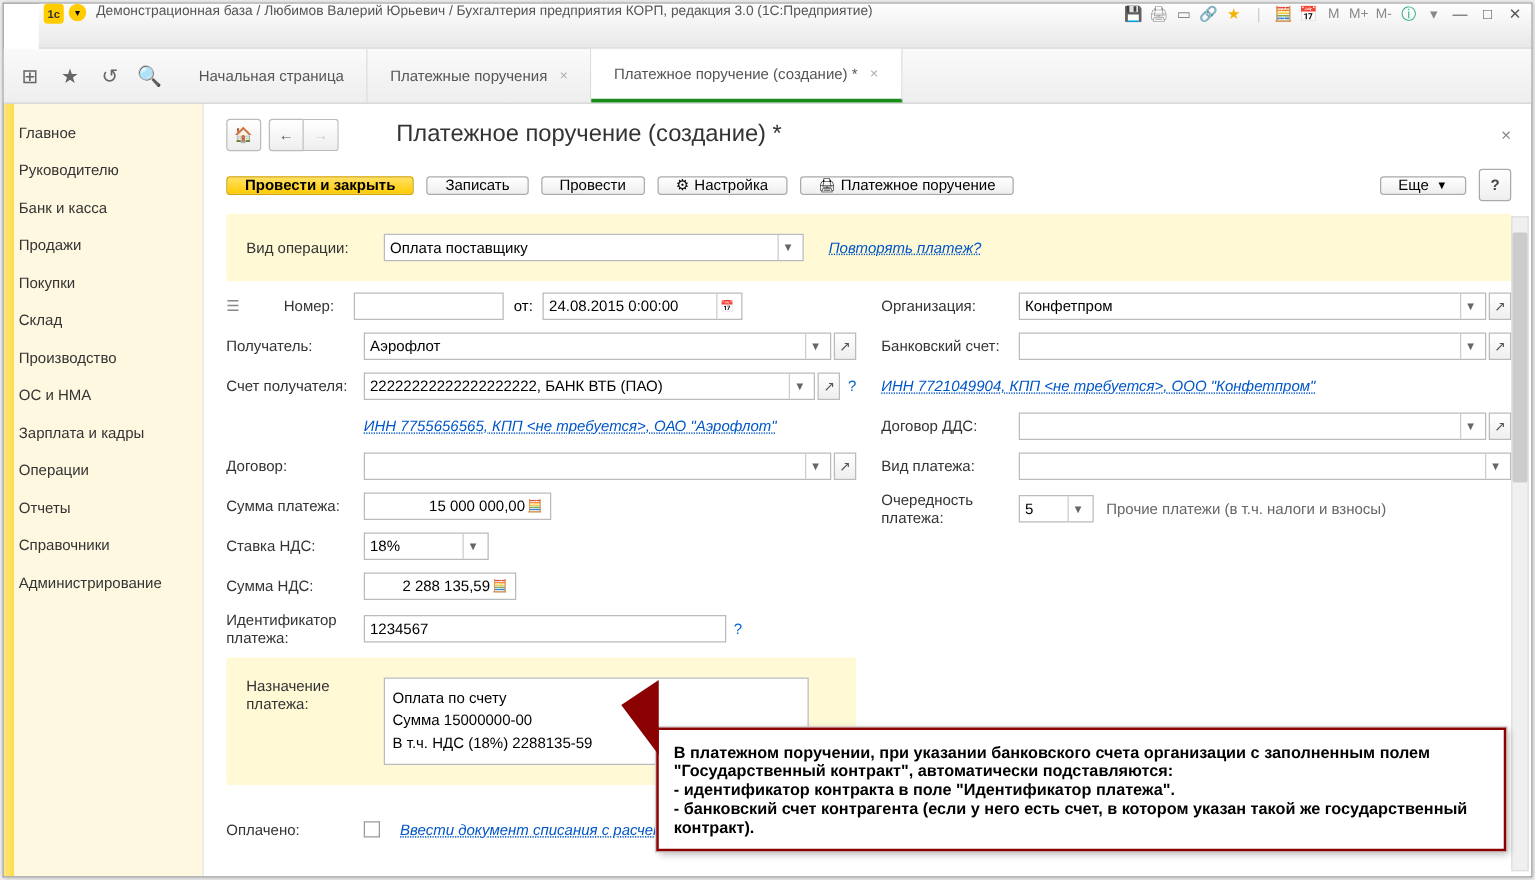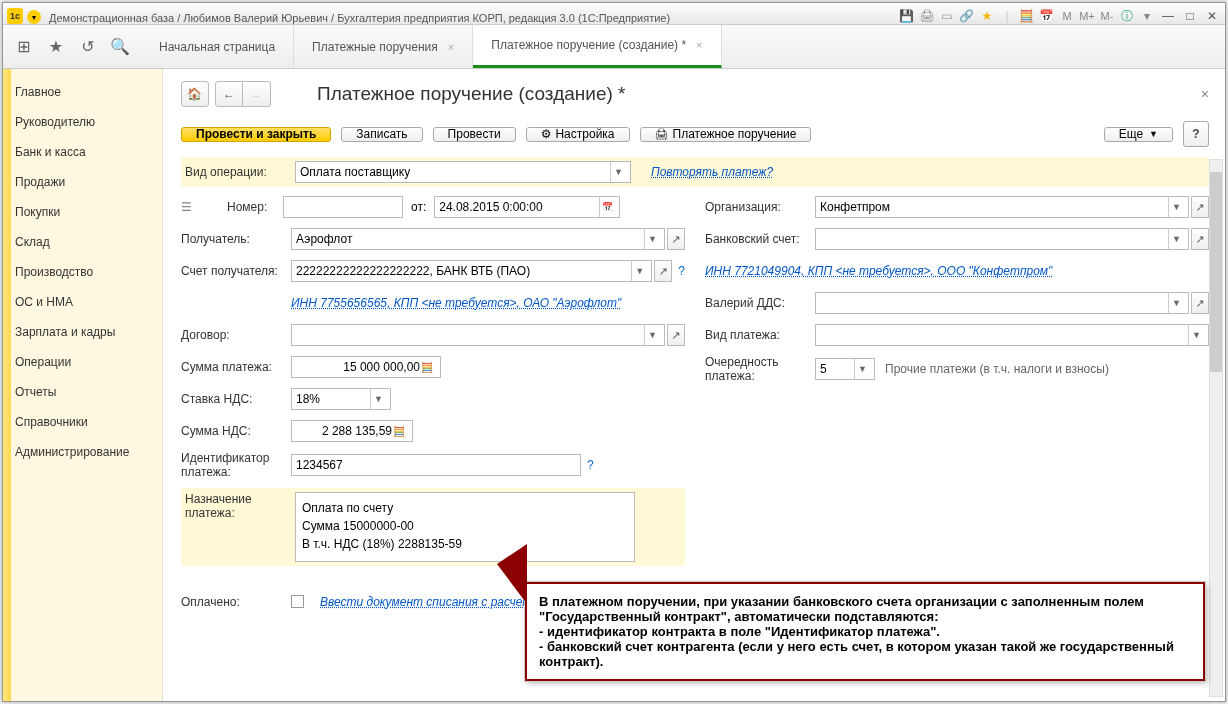--- a/index.html
+++ b/index.html
@@ -1,18 +1,18 @@
 <!DOCTYPE html>
 <html><head>
 <meta charset="utf-8">
 <style>
 * { box-sizing: border-box; margin: 0; padding: 0; }
 body { font-family: Arial, sans-serif; font-size: 12px; background: #f0f0f0; width: 1228px; height: 704px; overflow: hidden; position: relative; }
 .window { width: 1224px; height: 700px; margin: 2px; background: #fff; border: 1px solid #999; box-shadow: 0 0 4px rgba(0,0,0,0.3); display: flex; flex-direction: column; }
-.titlebar { height: 22px; background: linear-gradient(#fefefe, #e8e8e8); display: flex; align-items: flex-end; padding: 0 4px; border-bottom: 1px solid #ccc; }
+.titlebar { height: 36px; background: linear-gradient(#fefefe, #e8e8e8); display: flex; align-items: flex-start; padding: 0 4px; border-bottom: 1px solid #ccc; margin-left: 28px; }
 .titlebar .logo { width: 16px; height: 16px; background: #ffcc00; border-radius: 3px; display: flex; align-items: center; justify-content: center; font-size: 9px; font-weight: bold; color: #333; margin-right: 4px; }
 .titlebar .dropdown-btn { width: 14px; height: 14px; background: #fc0; border-radius: 7px; margin-right: 8px; display:flex; align-items:center; justify-content:center; font-size:8px; }
 .titlebar .title { flex: 1; color: #555; font-size: 11px; }
 .titlebar .right-icons { display: flex; gap: 4px; align-items: center; }
 .titlebar .ricon { width: 16px; height: 16px; display: flex; align-items: center; justify-content: center; color: #888; font-size: 12px; }
 .titlebar .wbtn { width: 18px; height: 16px; display:flex; align-items:center; justify-content:center; color:#555; }
 .toolbar-row { height: 44px; background: linear-gradient(#fafafa,#eee); display: flex; align-items: stretch; border-bottom: 1px solid #ccc; }
 .tb-left { display: flex; align-items: center; gap: 14px; padding: 0 12px; }
 .tb-icon { width: 18px; height: 18px; color: #666; display:flex; align-items:center; justify-content:center; font-size:16px; }
 .tabs { display: flex; flex: 1; }
@@ -32,30 +32,30 @@
 .close-page { margin-left: auto; color: #888; font-size: 14px; cursor:pointer; }
 .action-bar { display: flex; gap: 10px; margin-bottom: 10px; align-items: center; }
 .btn { height: 15px; padding: 0 14px; border: 1px solid #aaa; background: linear-gradient(#fff,#eee); border-radius: 3px; cursor: pointer; font-size: 12px; display:flex; align-items:center; gap:4px; }
 .btn.primary { background: linear-gradient(#ffe066, #ffcc00); border-color: #d4a500; font-weight: bold; }
 .btn .caret { font-size: 9px; margin-left: 2px; }
 .spacer { flex: 1; }
 .help-btn { width: 26px; height: 26px; border:1px solid #aaa; background:linear-gradient(#fff,#eee); border-radius:3px; display:flex; align-items:center; justify-content:center; font-weight:bold; color:#444; cursor:pointer; }
 .form-area { display: flex; gap: 20px; }
 .col { flex: 1; }
 .row { display: flex; align-items: center; margin-bottom: 8px; min-height: 24px; }
-.row.hl { background: #fff9d6; padding: 4px; border-radius: 2px; }
+.row.hl { background: #fff9d6; padding: 16px; border-radius: 2px; }
 .lbl { width: 110px; color: #333; font-size: 12px; }
 .lbl-narrow { width: 56px; color:#333; }
 .input-box { height: 22px; border: 1px solid #bbb; background: #fff; display: flex; align-items: center; padding: 0 4px; font-size: 12px; position: relative; }
 .input-box.flex { flex: 1; justify-content: flex-end; }
 .select-btn { width: 16px; height: 20px; border-left: 1px solid #ccc; display:flex; align-items:center; justify-content:center; color:#666; font-size:9px; cursor:pointer; }
 .ext-btn { width: 18px; height: 22px; border: 1px solid #bbb; background: linear-gradient(#fff,#eee); margin-left: 2px; display:flex; align-items:center; justify-content:center; font-size:11px; color:#555; cursor:pointer; }
 .link { color: #0056c7; text-decoration: underline dotted; cursor: pointer; font-style: italic; }
 .q-mark { color: #0066cc; margin-left: 6px; cursor:pointer; }
-.date-box { width: 186px; }
+.date-box { width: 160px; }
 .num-box { width: 120px; }
 .small-box { width: 60px; }
 .calc-btn { width: 16px; font-size: 10px; color:#666; display:flex; align-items:center; justify-content:center; }
 .textarea-box { border: 1px solid #bbb; background: #fff; padding: 6px; font-size: 12px; line-height: 1.5; min-height: 70px; width: 340px; }
 .callout { position: absolute; right: 20px; bottom: 20px; width: 680px; background: #fff; border: 2px solid #8b0000; box-shadow: 0 0 0 1px #ccc, 2px 2px 6px rgba(0,0,0,0.3); padding: 10px 12px; font-size: 13px;  }
 .callout::before { content: ""; position: absolute; left: -30px; top: -40px; width: 0; height: 0; border-right: 30px solid #8b0000; border-top: 20px solid transparent; border-bottom: 40px solid transparent; }
 .callout b { font-weight: bold; }
 .scrollbar { position: absolute; right: 2px; top: 90px; bottom: 4px; width: 14px; background: #f0f0f0; border: 1px solid #ddd; }
 .scrollbar .thumb { position: absolute; top: 12px; width: 12px; height: 200px; background: #ccc; border-radius: 2px; }
 .checkbox { width: 13px; height: 13px; border:1px solid #999; background:#fff; }
@@ -268,21 +268,21 @@
             <div class="lbl">Банковский счет:</div>
             <div class="input-box flex">
               <div class="select-btn">▼</div>
             </div>
             <div class="ext-btn">↗</div>
           </div>
           <div class="row">
             <span class="link">ИНН 7721049904, КПП &lt;не требуется&gt;, ООО "Конфетпром"</span>
           </div>
           <div class="row">
-            <div class="lbl">Валерий ДДС:</div>
+            <div class="lbl">Договор ДДС:</div>
             <div class="input-box flex">
               <span style="flex:1"></span>
               <div class="select-btn">▼</div>
             </div>
             <div class="ext-btn">↗</div>
           </div>
           <div class="row">
             <div class="lbl">Вид платежа:</div>
             <div class="input-box flex">
               <span style="flex:1"></span>

